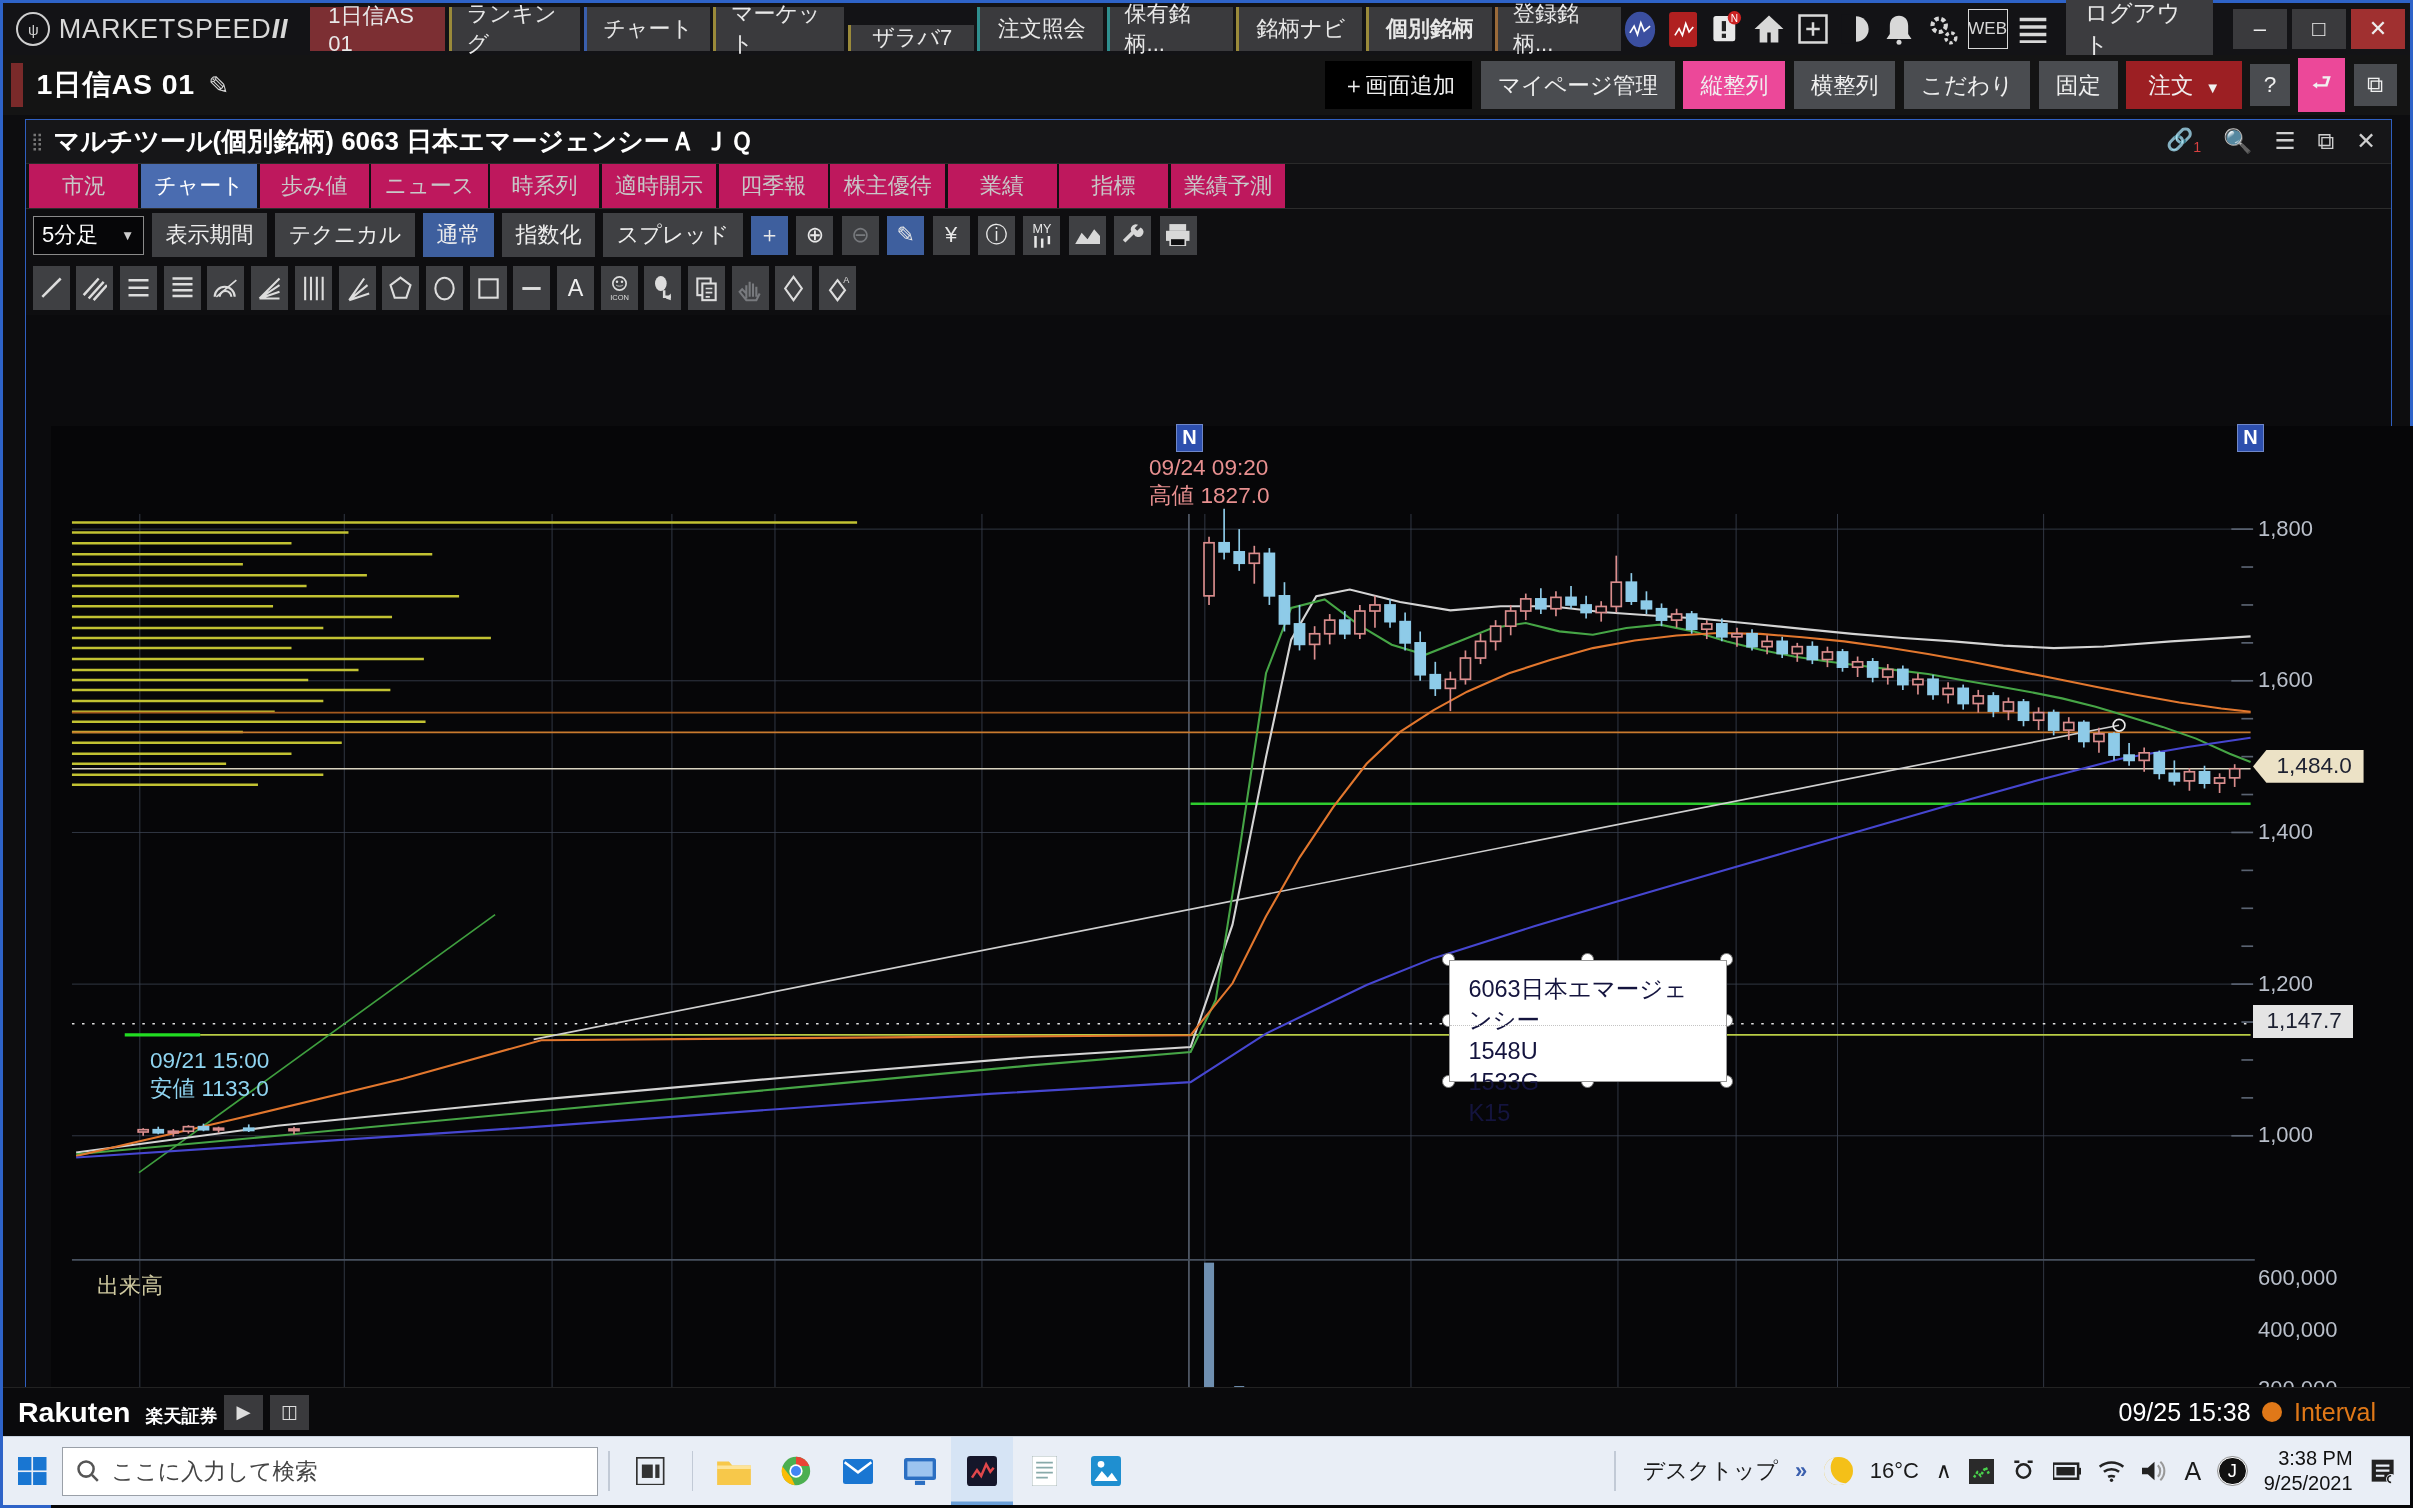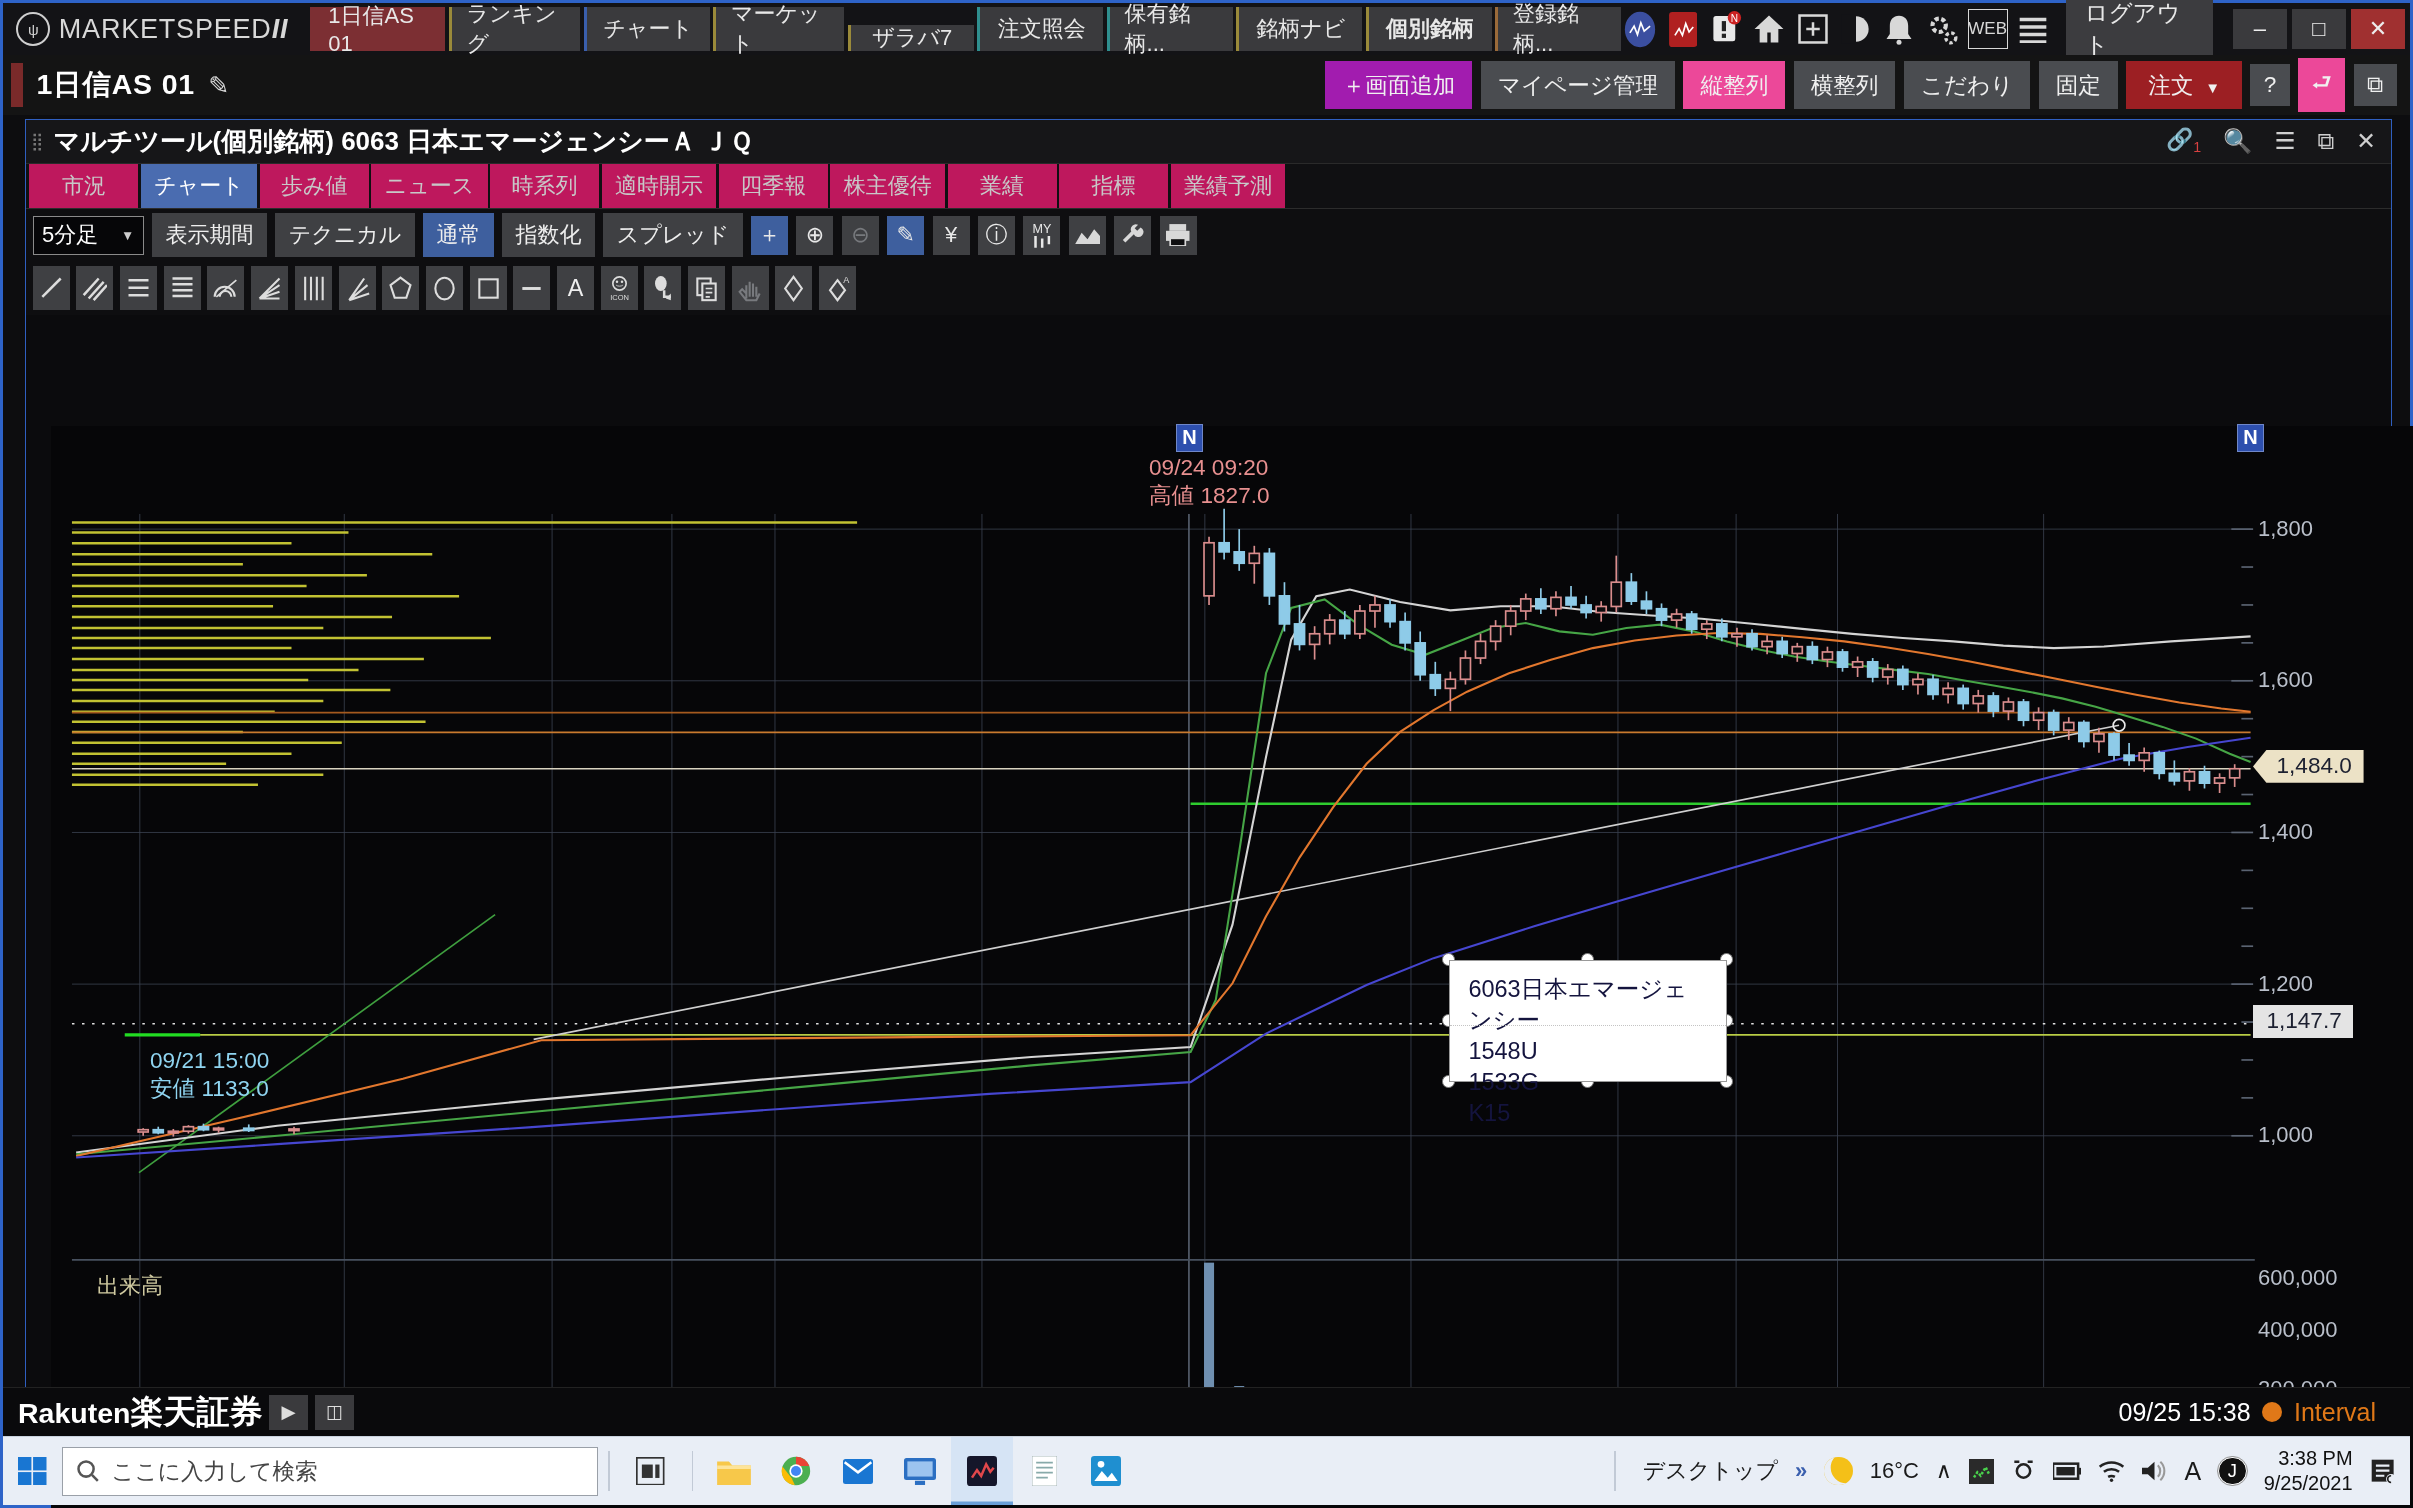--- a/index.html
+++ b/index.html
@@ -29,21 +29,21 @@
   .winctl .close { background:#a03030; }
 
   
   .row2 { position:absolute; left:0; top:52px; width:100%; height:60px; background:#141414;
     display:flex; align-items:center; }
   .pagebar { width:11.7px; height:44px; background:#7a2a2a; margin:0 13.4px 0 8.4px; }
   .pagetitle { color:#fff; font-size:28.5px; font-weight:bold; letter-spacing:0.8px; }
   .pencil { color:#d8d8d8; font-size:25px; margin-left:13.4px; }
   .row2btns { margin-left:auto; display:flex; align-items:center; gap:8.4px; padding-right:13.4px; }
   .r2btn { background:#4a4c50; color:#f0f0f0; font-size:22.6px; padding:8.4px 17px; }
-  .r2btn.orange { background:#a21caf;margin-left:48px; }
+  .r2btn.orange { background:#000000;margin-left:48px; }
   .r2btn.blue { background:#ec4899; }
   .r2btn.red { background:#9c1f23; padding:8.4px 22px; }
   .r2btn.red .caret { font-size:15px; margin-left:11.7px; }
   .r2btn.square { padding:8.4px 13.4px; }
 
   
   .chartwin { position:absolute; left:22px; top:116px; width:2367px; height:1297px;
     border:1.7px solid #2f5fc0; background:#0b0b0d; }
   .wtitle { height:44px; display:flex; align-items:center; background:#161618; border-bottom:0.8px solid #2a2a2a;}
   .grip { color:#777; font-size:17px; letter-spacing:1.7px; padding:0 8.4px 0 5px; line-height:10px; }
@@ -84,21 +84,21 @@
   .tooltip { position:absolute; background:#fff; border:0.8px solid #999; color:#14143e;
     font-size:23.5px; line-height:31px; padding:13.4px 18.4px; }
   .tooltip .dotline { position:absolute; left:0; right:0; border-top:1.7px dotted #c4c4c4; }
   .handle { position:absolute; width:12.6px; height:12.6px; border:1.7px solid #777; border-radius:50%;
     background:#fff; }
 
   
   .footer { position:absolute; left:0; bottom:69px; width:100%; height:49px; background:#0a0a0c;
     border-top:0.8px solid #222; display:flex; align-items:center; }
   .rakuten { color:#fff; font-size:28.5px; font-weight:bold; padding-left:15px; letter-spacing:0; }
-  .rakuten .jp { font-weight:bold; font-size:33px; margin-left:0; }
+  .rakuten .jp { font-weight:bold; font-size:18px; margin-left:15px; }
   .fbtn { background:#3a3a3d; color:#ddd; width:39px; height:35px; margin-left:6.7px;
     display:flex; align-items:center; justify-content:center; font-size:18.4px; }
   .fright { margin-left:auto; display:flex; align-items:center; gap:11.7px; padding-right:34px; }
   .ftime { color:#fff; font-size:25px; }
   .fdot { width:20px; height:20px; border-radius:50%; background:#e07818; }
   .finterval { color:#e07818; font-size:25px; }
 
   .taskbar { position:absolute; left:0; bottom:0; width:100%; height:69px; background:#e9eef6;
     border-top:0.8px solid #c9d2de; display:flex; align-items:center; }
   .startbtn { width:59px; height:100%; display:flex; align-items:center; justify-content:center; }

